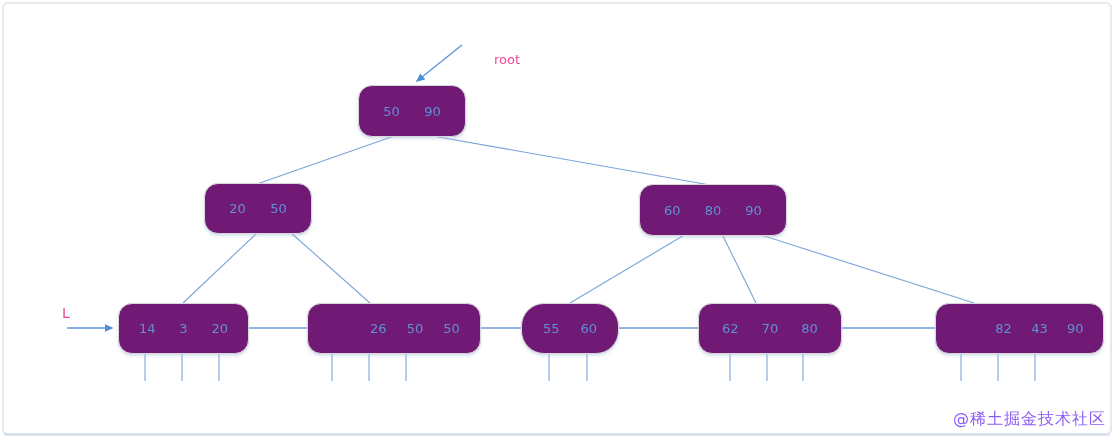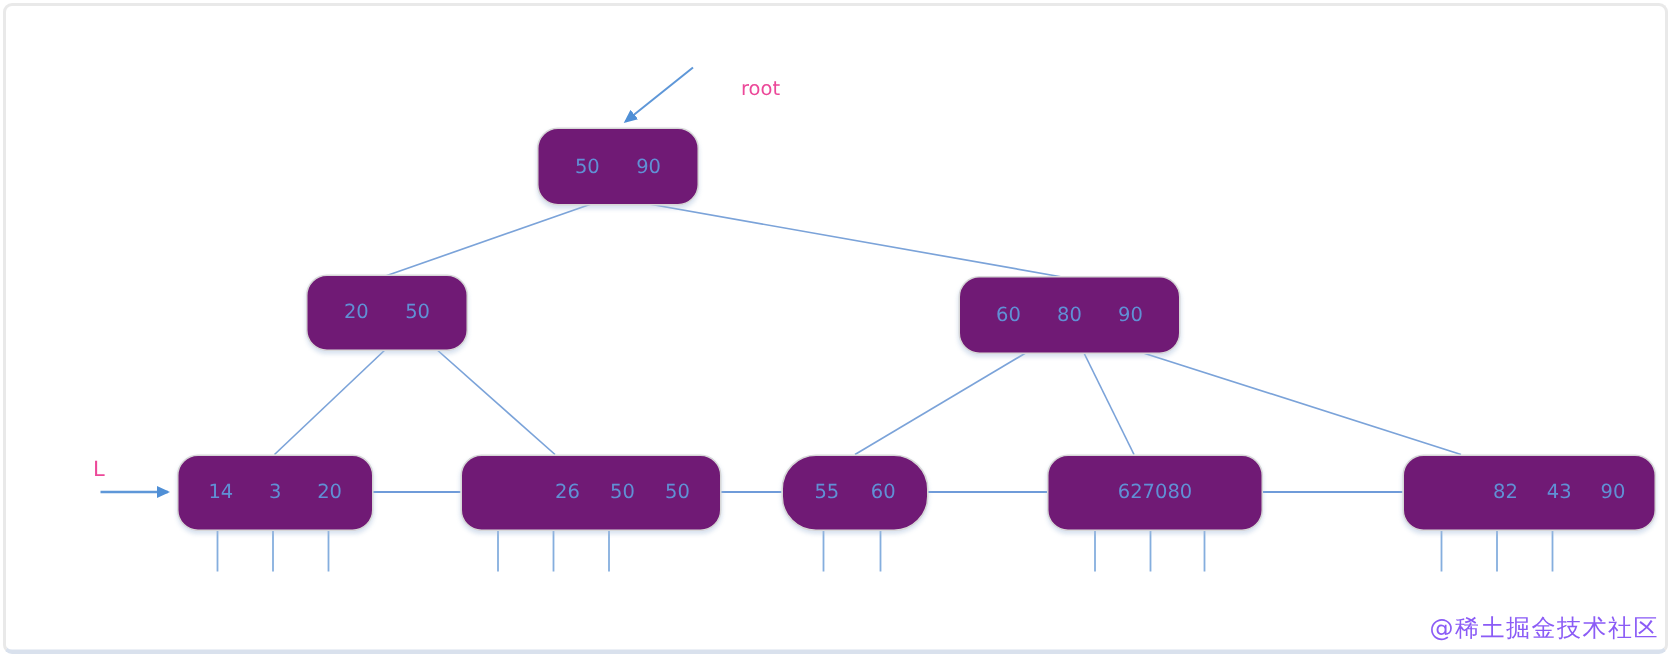--- a/index.html
+++ b/index.html
@@ -109,21 +109,21 @@
   <span class="key">26</span>
   <span class="key">50</span>
   <span class="key">50</span>
 </div>
 
 <div class="node" style="left:521px;top:303px;width:96px;height:49px;border-radius:23px;">
   <span class="key">55</span>
   <span class="key">60</span>
 </div>
 
-<div class="node" style="left:698px;top:303px;width:142px;height:49px;justify-content:center;">
+<div class="node" style="left:698px;top:303px;width:142px;height:49px;">
   <span class="key">62</span>
   <span class="key">70</span>
   <span class="key">80</span>
 </div>
 
 <div class="node" style="left:935px;top:303px;width:127px;height:49px;padding-left:40px;">
   <span class="key">82</span>
   <span class="key">43</span>
   <span class="key">90</span>
 </div>

